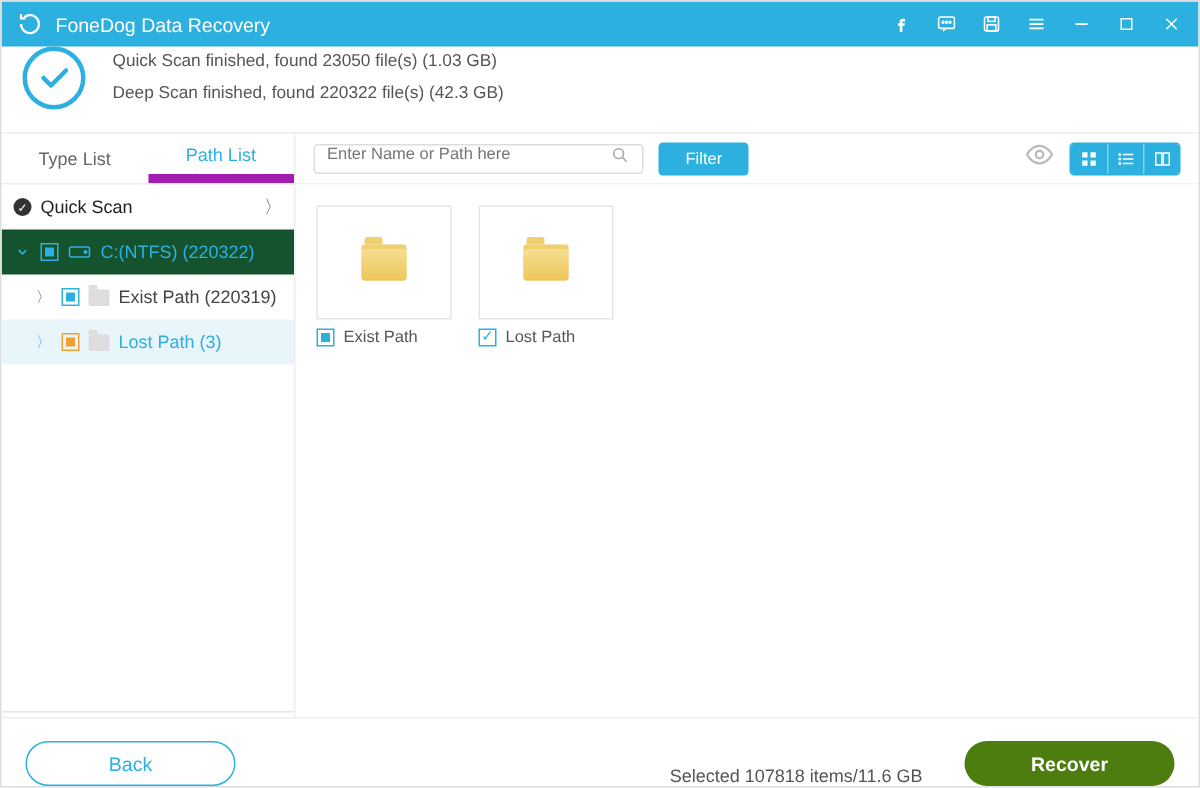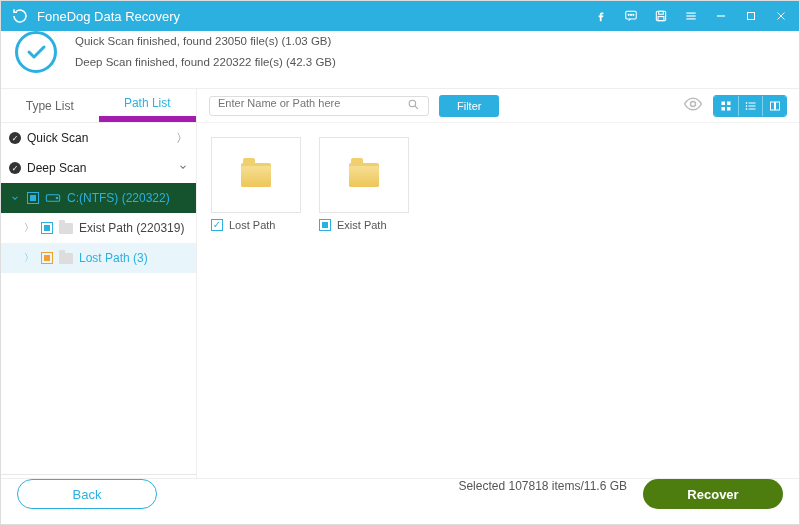--- a/index.html
+++ b/index.html
@@ -60,21 +60,21 @@
 .view-toggle .vbtn + .vbtn { border-left: 1px solid rgba(255,255,255,0.4); }
 
 .content { flex: 1; padding: 14px; display: flex; gap: 18px; align-items: flex-start; }
 .item { width: 90px; }
 .thumb { width: 90px; height: 76px; border: 1px solid #e5e5e5; display: flex; align-items: center; justify-content: center; margin-bottom: 6px; }
 .folder-big { width: 30px; height: 24px; background: #f0cf6e; border-radius: 2px; position: relative; }
 .folder-big::before { content: ""; position: absolute; top: -5px; left: 2px; width: 12px; height: 5px; background: #f0cf6e; border-radius: 2px 2px 0 0; }
 .folder-big::after { content: ""; position: absolute; inset: 3px 0 0 0; background: linear-gradient(#f6de92,#eec65a); border-radius: 2px; }
 .item .caption { display: flex; align-items: center; gap: 6px; font-size: 11px; color: #555; }
 
-.footer { height: 46px; border-top: 1px solid #eee; display: flex; align-items: flex-start; padding: 0 16px; gap: 16px; }
+.footer { height: 46px; border-top: 1px solid #eee; display: flex; align-items: flex-end; padding: 0 16px; gap: 28px; }
 .btn-back { width: 140px; height: 30px; border: 1.5px solid #2cb0e0; background: #fff; color: #2cb0e0; border-radius: 15px; font-size: 13px; cursor: pointer; }
 .btn-recover { width: 140px; height: 30px; border: none; background: #4d7c0f; color: #fff; border-radius: 15px; font-size: 13px; cursor: pointer; font-weight: bold; }
 .footer .spacer { flex: 1; }
 .sel-info { font-size: 12px; color: #555; }
 </style>
 </head>
 <body>
 
 <div class="titlebar">
   <span class="logo">
@@ -149,27 +149,20 @@
   <div class="sidebar">
     <div class="tabs">
       <div class="tab">Type List</div>
       <div class="tab active">Path List</div>
     </div>
     <div class="tree">
       <div class="node top">
         <span class="dot"></span>
         <span class="label">Quick Scan</span>
         <span class="end">〉</span>
-      </div>
-      <div class="node top">
-        <span class="dot"></span>
-        <span class="label">Deep Scan</span>
-        <span class="end"><svg width="10" height="10" viewBox="0 0 24 24" fill="none" stroke="#666" stroke-width="2.5">
-              <polyline points="6 9 12 15 18 9"></polyline>
-            </svg></span>
       </div>
       <div class="node selected" style="padding-left:8px">
         <span class="arrow">
             <svg width="10" height="10" viewBox="0 0 24 24" fill="none" stroke="#2cb0e0" stroke-width="2.5">
               <polyline points="6 9 12 15 18 9"></polyline>
             </svg>
           </span>
         <span class="cb filled"></span>
         <span class="disk-mini">
             <svg width="16" height="12" viewBox="0 0 24 16" fill="none" stroke="#2cb0e0" stroke-width="1.6">
@@ -237,31 +230,31 @@
           </div>
       </div>
     </div>
 
     <div class="content">
       <div class="item">
         <div class="thumb">
             <div class="folder-big"></div>
           </div>
         <div class="caption">
-          <span class="cb check"></span>
-          <span>Lost Path</span>
+          <span class="cb filled"></span>
+          <span>Exist Path</span>
         </div>
       </div>
       <div class="item">
         <div class="thumb">
             <div class="folder-big"></div>
           </div>
         <div class="caption">
-          <span class="cb filled"></span>
-          <span>Exist Path</span>
+          <span class="cb check"></span>
+          <span>Lost Path</span>
         </div>
       </div>
     </div>
   </div>
 </div>
 
 <div class="footer">
   <button class="btn-back">Back</button>
   <div class="spacer"></div>
   <span class="sel-info">Selected 107818 items/11.6 GB</span>

